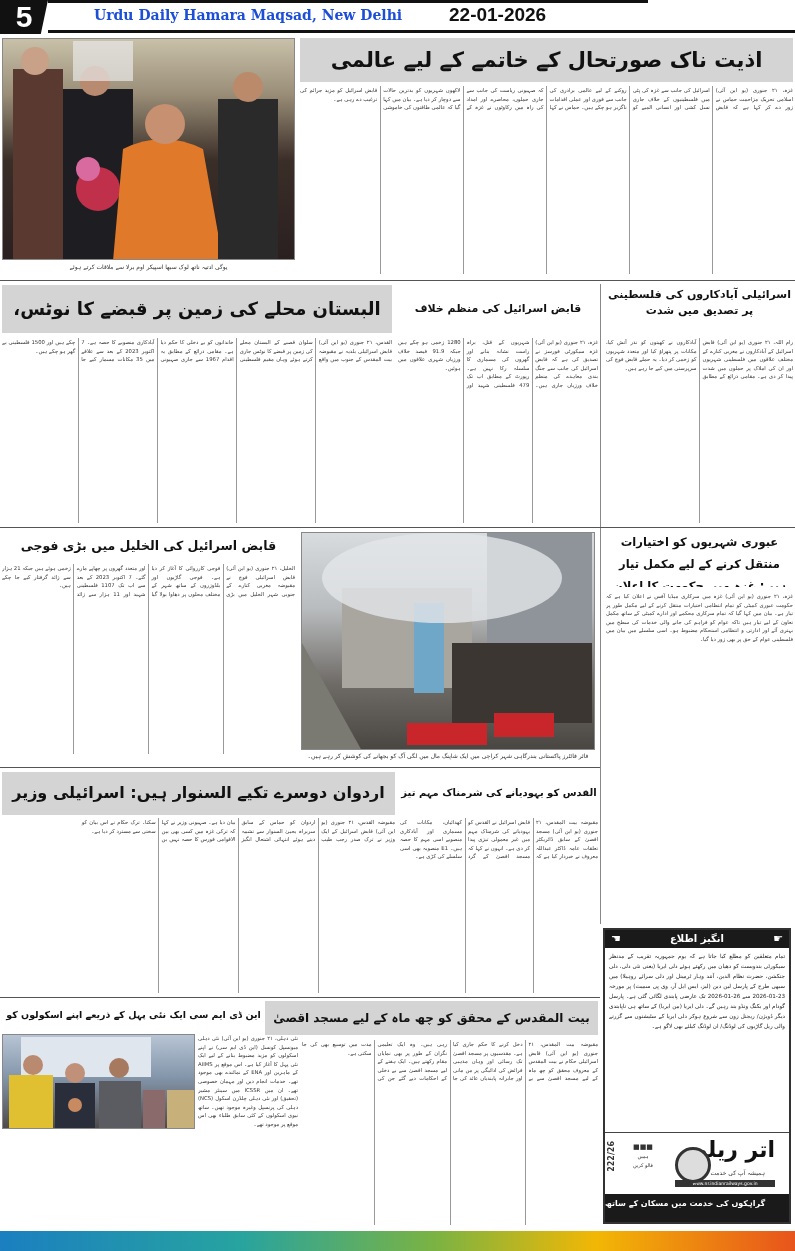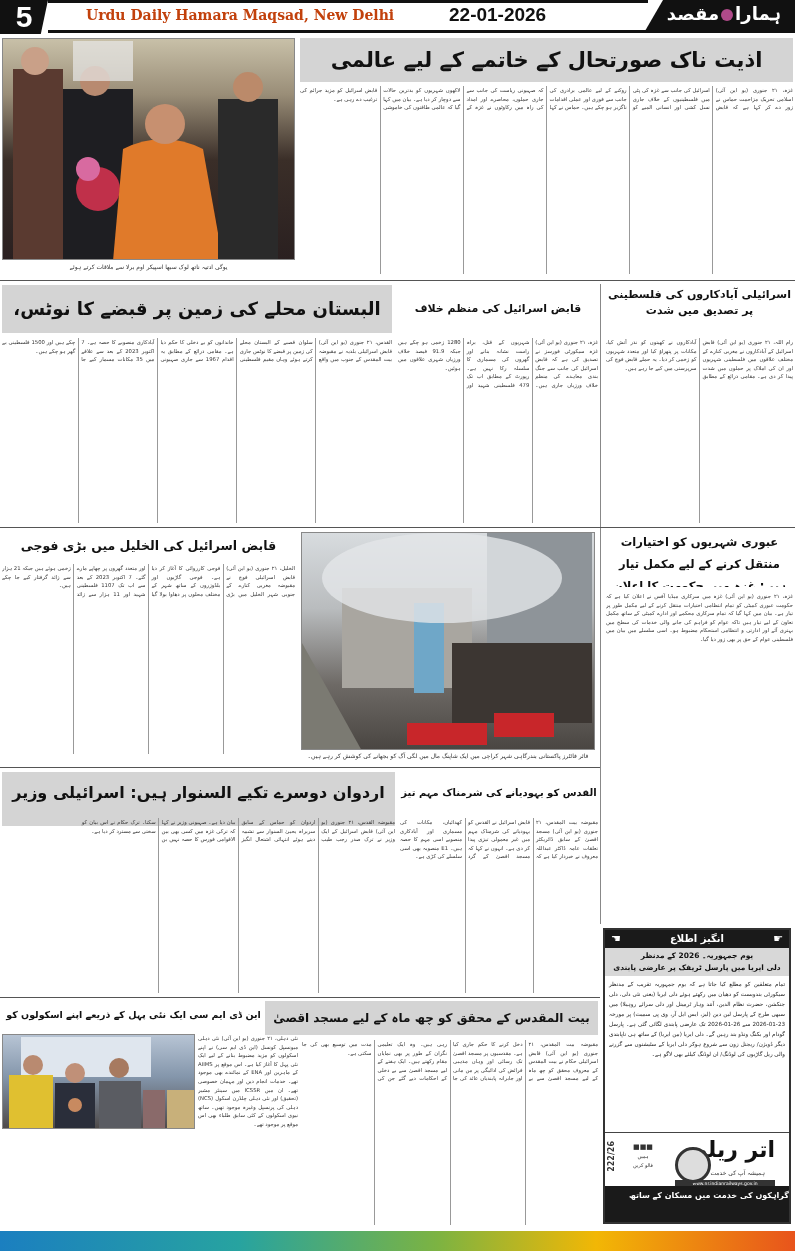--- a/index.html
+++ b/index.html
@@ -6,22 +6,22 @@
   html, body { width: 795px; height: 1251px; background: #fff; overflow: hidden; }
   body { font-family: "DejaVu Sans", sans-serif; color: #111; position: relative; }
 
   
   .masthead { position: absolute; left: 0; top: 0; width: 795px; height: 34px; background: #fff; }
   .page-num { position: absolute; left: 0; top: 0; width: 48px; height: 34px; background: #111; color: #fff;
     font-family: "Liberation Sans", sans-serif; font-weight: bold; font-size: 30px; line-height: 34px; text-align: center;
     clip-path: polygon(0 0, 100% 0, 85% 100%, 0 100%); }
   .mast-line-top { position: absolute; left: 48px; top: 0; width: 600px; height: 3px; background: #111; }
   .mast-line-bot { position: absolute; left: 48px; top: 30px; width: 747px; height: 3px; background: #111; }
-  .paper-name { position: absolute; left: 86px; top: 7px; font-family: "DejaVu Serif", serif; font-weight: bold;
-    font-size: 14px; color: #c2410c; }
+  .paper-name { position: absolute; left: 94px; top: 7px; font-family: "DejaVu Serif", serif; font-weight: bold;
+    font-size: 14px; color: #1d4ed8; }
   .mast-date { position: absolute; left: 449px; top: 4px; font-family: "Liberation Sans", sans-serif; font-weight: bold;
     font-size: 19px; color: #111; }
   .logo-box { position: absolute; right: 0; top: 0; width: 150px; height: 31px; background: #111;
     clip-path: polygon(12% 0, 100% 0, 100% 100%, 0 100%); }
   .logo-text { position: absolute; right: 14px; top: 3px; color: #fff; font-family: "DejaVu Sans", sans-serif;
     font-weight: bold; font-size: 18px; direction: rtl; }
   .logo-dot { display: inline-block; width: 12px; height: 12px; border-radius: 50%; background: #b04a8a;
     vertical-align: middle; margin: 0 2px; }
 
   
@@ -42,41 +42,36 @@
   .pointer { position: absolute; top: 0; font-size: 11px; color: #fff; }
   .notice-sub { background: #d8d8d8; direction: rtl; text-align: center; font-size: 7.5px; font-weight: bold; padding: 2px 0; line-height: 12px; }
   .notice-body { direction: rtl; text-align: justify; font-size: 5.6px; line-height: 10px; padding: 3px 4px; color: #222; height: 148px; overflow: hidden; }
   .rail-box { position: absolute; left: 0; right: 0; bottom: 20px; height: 70px; border-top: 1px solid #444; }
   .rail-title { position: absolute; right: 14px; top: 4px; font-size: 22px; font-weight: bold; direction: rtl; color: #111; }
   .rail-tag { position: absolute; right: 24px; top: 36px; font-size: 6px; direction: rtl; color: #333; }
   .rail-url { position: absolute; right: 14px; top: 47px; width: 100px; height: 7px; background: #333; color: #fff; font-size: 4.5px; text-align: center; line-height: 7px; }
   .rail-emblem { position: absolute; left: 70px; top: 14px; width: 36px; height: 36px; border-radius: 50%; border: 3px solid #333; background: #ddd; }
   .rail-social { position: absolute; left: 28px; top: 10px; font-size: 5px; text-align: center; direction: rtl; line-height: 9px; color: #333; }
   .rail-code { position: absolute; left: 2px; top: 8px; writing-mode: vertical-rl; transform: rotate(180deg); font-size: 8px; font-weight: bold; color: #333; }
-  .rail-footer { position: absolute; left: 0; right: 0; bottom: 0; height: 36px; background: #1a1a1a; color: #fff; direction: rtl; text-align: right; font-size: 8px; font-weight: bold; line-height: 20px; }
+  .rail-footer { position: absolute; left: 0; right: 0; bottom: 0; height: 28px; background: #1a1a1a; color: #fff; direction: rtl; text-align: left; font-size: 8px; font-weight: bold; line-height: 20px; }
 
   
   .color-strip { position: absolute; left: 0; top: 1231px; width: 795px; height: 20px;
     background: linear-gradient(90deg, #1b7fc0 0%, #27a3a0 30%, #7cb342 55%, #f2b705 75%, #e8541c 100%); }
   .strip-white { position: absolute; left: 0; top: 1226px; width: 795px; height: 5px; background: #fff; }
 </style>
 </head>
 <body>
 
 <div class="masthead">
   <div class="page-num">5</div>
   <div class="mast-line-top"></div>
   <div class="mast-line-bot"></div>
   <div class="paper-name">Urdu Daily Hamara Maqsad, New Delhi</div>
   <div class="mast-date">22-01-2026</div>
-  <div class="logo-box">
-    <div class="logo-text">
-      <span>ہمارا</span><span class="logo-dot"></span><span>مقصد</span>
-    </div>
-  </div>
 </div>
 
 <div class="photo" style="left:2px;top:38px;width:293px;height:222px;background:linear-gradient(180deg,#c8c0a8 0%,#9a8e78 25%,#3a2e28 55%,#2a2020 100%);">
   <svg width="293" height="222">
     <rect x="10" y="30" width="50" height="190" fill="#5a3a30"></rect>
     <circle cx="32" cy="22" r="14" fill="#c9a088"></circle>
     <rect x="60" y="50" width="70" height="170" fill="#1e1e22"></rect>
     <circle cx="92" cy="42" r="15" fill="#b88a70"></circle>
     <circle cx="95" cy="150" r="22" fill="#c0304a"></circle>
     <circle cx="85" cy="130" r="12" fill="#d86aa0"></circle>
@@ -122,21 +117,21 @@
     <path d="M0 110 L60 218 L0 218 Z" fill="#7b7a72"></path>
   </svg>
 </div>
 <div class="caption" style="left:301px;top:752px;width:294px;">فائر فائٹرز پاکستانی بندرگاہی شہر کراچی میں ایک شاپنگ مال میں لگی آگ کو بجھانے کی کوشش کر رہے ہیں۔</div>
 
 <div class="block headline" style="left:606px;top:531px;width:187px;height:56px;font-size:11.5px;line-height:22px;">عبوری شہریوں کو اختیارات منتقل کرنے کے لیے مکمل تیار ہیں: غزہ میں حکومت کا اعلان</div>
 <div class="block body-text" style="left:606px;top:592px;width:187px;height:330px;column-count:1;">غزہ، ۲۱ جنوری (یو این آئی) غزہ میں سرکاری میڈیا آفس نے اعلان کیا ہے کہ حکومت عبوری کمیٹی کو تمام انتظامی اختیارات منتقل کرنے کے لیے مکمل طور پر تیار ہے۔ بیان میں کہا گیا کہ تمام سرکاری محکمے اور ادارے کمیٹی کے ساتھ مکمل تعاون کے لیے تیار ہیں تاکہ عوام کو فراہم کی جانے والی خدمات کی سطح میں بہتری آئے اور ادارتی و انتظامی استحکام مضبوط ہو۔ اسی سلسلے میں بیان میں فلسطینی عوام کے حق پر بھی زور دیا گیا۔</div>
 
 <div class="rule-h" style="left:0;top:767px;width:600px;"></div>
 
-<div class="block headline grey" style="left:2px;top:772px;width:393px;height:54px;font-size:16px;line-height:42px;">اردوان دوسرے تکیے السنوار ہیں: اسرائیلی وزیر</div>
+<div class="block headline grey" style="left:2px;top:772px;width:393px;height:43px;font-size:16px;line-height:42px;">اردوان دوسرے تکیے السنوار ہیں: اسرائیلی وزیر</div>
 <div class="block body-text" style="left:2px;top:818px;width:393px;height:175px;column-count:5;">مقبوضہ القدس، ۲۱ جنوری (یو این آئی) قابض اسرائیل کے ایک وزیر نے ترک صدر رجب طیب اردوان کو حماس کے سابق سربراہ یحییٰ السنوار سے تشبیہ دیتے ہوئے انتہائی اشتعال انگیز بیان دیا ہے۔ صہیونی وزیر نے کہا کہ ترکی غزہ میں کسی بھی بین الاقوامی فورس کا حصہ نہیں بن سکتا۔ ترک حکام نے اس بیان کو سختی سے مسترد کر دیا ہے۔</div>
 
 <div class="block headline" style="left:400px;top:772px;width:198px;height:42px;font-size:10px;line-height:42px;">القدس کو یہودیانے کی شرمناک مہم تیز کر دی ہے: عبداللہ معروف</div>
 <div class="block body-text" style="left:400px;top:818px;width:198px;height:175px;column-count:3;">مقبوضہ بیت المقدس، ۲۱ جنوری (یو این آئی) مسجد اقصیٰ کے سابق ڈائریکٹر تعلقات عامہ ڈاکٹر عبداللہ معروف نے خبردار کیا ہے کہ قابض اسرائیل نے القدس کو یہودیانے کی شرمناک مہم میں غیر معمولی تیزی پیدا کر دی ہے۔ انہوں نے کہا کہ مسجد اقصیٰ کے گرد کھدائیاں، مکانات کی مسماری اور آبادکاری منصوبے اسی مہم کا حصہ ہیں۔ E1 منصوبہ بھی اسی سلسلے کی کڑی ہے۔</div>
 
 <div class="rule-h" style="left:0;top:997px;width:600px;"></div>
 
 <div class="block headline" style="left:2px;top:1001px;width:263px;height:28px;font-size:9.5px;line-height:28px;">این ڈی ایم سی ایک نئی پہل کے ذریعے اپنے اسکولوں کو مزید مضبوط کرے گا</div>
 <div class="photo" style="left:2px;top:1034px;width:193px;height:95px;background:linear-gradient(180deg,#b7c4d4 0%,#8496ab 45%,#4e4a4a 100%);">
   <svg width="193" height="95">
@@ -156,24 +151,20 @@
 
 <div class="block headline grey" style="left:265px;top:1001px;width:333px;height:34px;font-size:12px;line-height:34px;">بیت المقدس کے محقق کو چھ ماہ کے لیے مسجد اقصیٰ سے بے دخل کر دیا</div>
 <div class="block body-text" style="left:302px;top:1040px;width:296px;height:185px;column-count:4;">مقبوضہ بیت المقدس، ۲۱ جنوری (یو این آئی) قابض اسرائیلی حکام نے بیت المقدس کے معروف محقق کو چھ ماہ کے لیے مسجد اقصیٰ سے بے دخل کرنے کا حکم جاری کیا ہے۔ مقدسیوں پر مسجد اقصیٰ تک رسائی اور وہاں مذہبی فرائض کی ادائیگی پر من مانی اور جابرانہ پابندیاں عائد کی جا رہی ہیں۔ وہ ایک تعلیمی نگران کے طور پر بھی نمایاں مقام رکھتے ہیں۔ ایک ہفتے کے لیے مسجد اقصیٰ سے بے دخلی کے احکامات دیے گئے جن کی مدت میں توسیع بھی کی جا سکتی ہے۔</div>
 
 <div class="notice">
   <div class="notice-head">
     <span class="pointer" style="right:6px;">☛</span>
     <span>انگیز اطلاع</span>
     <span class="pointer" style="left:6px;">☚</span>
   </div>
-  <div class="notice-sub">
-    <div>یوم جمہوریہ۔ 2026 کے مدنظر</div>
-    <div>دلی ایریا میں پارسل ٹریفک پر عارضی پابندی</div>
-  </div>
   <div class="notice-body">تمام متعلقین کو مطلع کیا جاتا ہے کہ یوم جمہوریہ تقریب کے مدنظر سیکورٹی بندوبست کو دھیان میں رکھتے ہوئے دلی ایریا (یعنی نئی دلی، دلی جنکشن، حضرت نظام الدین، آنند وہار ٹرمینل اور دلی سرائے روہیلا) میں سبھی طرح کے پارسل لین دین (لیز، ایس ایل آر، وی پی سمیت) پر مورخہ 23-01-2026 سے 26-01-2026 تک عارضی پابندی لگائی گئی ہے۔ پارسل گودام اور بکنگ ونڈو بند رہیں گے۔ دلی ایریا (بین ایریا) کے ساتھ ہی ناپابندی دیگر ڈویژن/ ریجنل زون سے شروع ہوکر دلی ایریا کے سٹیشنوں سے گزرنے والی ریل گاڑیوں کی لوڈنگ/ ان لوڈنگ کیلئے بھی لاگو ہے۔</div>
   <div class="rail-box">
     <div class="rail-title">اتر ریلوے</div>
     <div class="rail-tag">ہمیشہ آپ کی خدمت میں</div>
     <div class="rail-url">www.nr.indianrailways.gov.in</div>
     <div class="rail-emblem"></div>
     <div class="rail-social">
       <div style="font-size:7px;">■■■</div>
       <div>ہمیں</div>
       <div>فالو کریں</div>

